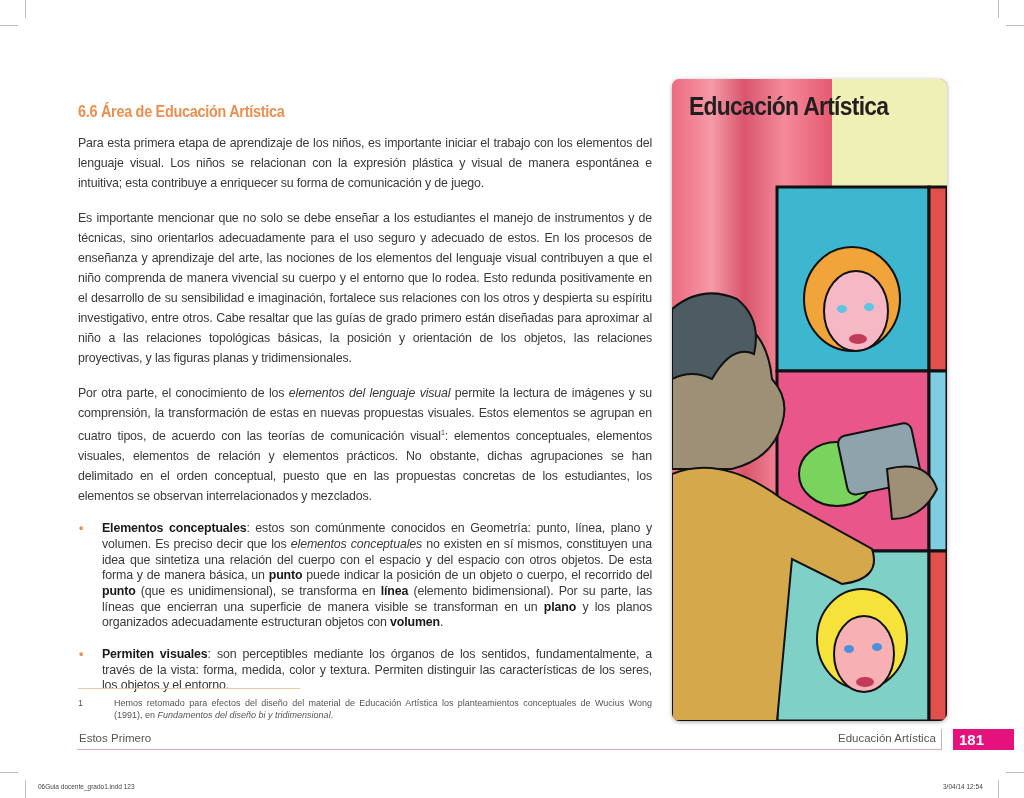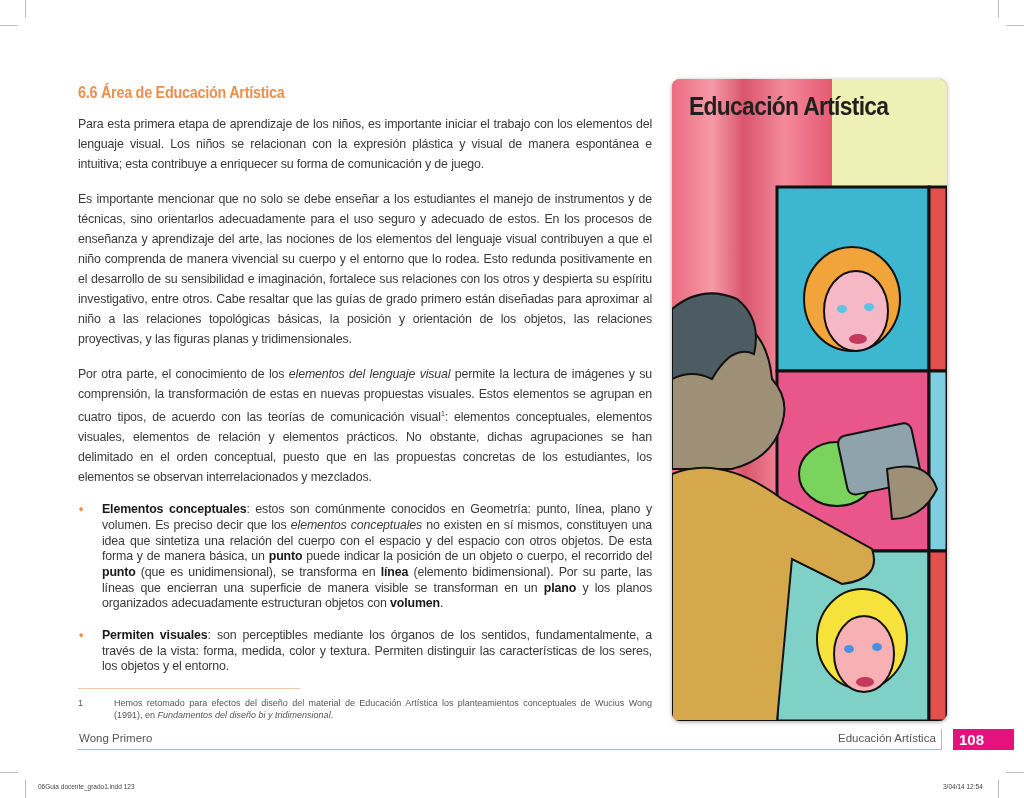--- a/index.html
+++ b/index.html
@@ -1,19 +1,19 @@
 <!DOCTYPE html>
 <html><head>
 <meta charset="utf-8">
 <style>
   html, body { margin:0; padding:0; }
   body { width:1024px; height:798px; background:#ffffff; position:relative; overflow:hidden;
          font-family:"Liberation Sans", sans-serif; color:#3a3a3a; }
   .crop { position:absolute; background:#bdbdbd; }
-  .content { position:absolute; left:78px; top:84px; width:574px; }
+  .content { position:absolute; left:78px; top:103px; width:574px; }
   .h1 { font-family:"Liberation Sans", sans-serif; font-weight:bold; color:#ec8f4e; font-size:16px;
         letter-spacing:-0.3px; margin:0 0 6px 0; transform:scaleX(0.9); transform-origin:left; white-space:nowrap; }
   .h2 { font-weight:bold; color:#2b2b2b; font-size:12.6px; margin:0 0 17px 0; letter-spacing:-0.1px; }
   p { margin:12px 0 15px 0; font-size:12.4px; line-height:20px; text-align:justify; letter-spacing:-0.15px; }
   ul { list-style:none; margin:0; padding:0; }
   li { position:relative; padding-left:24px; font-size:12.4px; line-height:15.7px; text-align:justify;
        margin-bottom:16px; letter-spacing:-0.15px; }
   .bullet { position:absolute; left:1px; top:0; color:#ec8f4e; font-weight:bold; }
   b { color:#1a1a1a; }
   .fn-rule { position:absolute; left:78px; top:688px; width:222px; height:1px; background:#f0c9a4; }
@@ -109,20 +109,20 @@
     <path d="M0 270 Q20 230 60 240 Q95 250 100 300 Q118 320 110 345 Q100 380 60 390 L0 390 Z" fill="#9d9076" stroke="#111" stroke-width="2"></path>
     <path d="M0 230 Q30 205 65 220 Q90 240 82 275 Q60 265 40 300 Q20 290 0 300 Z" fill="#4d5b62" stroke="#111" stroke-width="2"></path>
     <path d="M0 395 Q50 375 110 420 L200 470 Q210 500 170 505 L120 480 L105 642 L0 642 Z" fill="#d6a84c" stroke="#111" stroke-width="2"></path>
 
     <rect x="170" y="350" width="75" height="60" rx="8" fill="#8fa3ad" stroke="#111" stroke-width="2" transform="rotate(-12 207 380)"></rect>
     <path d="M215 390 Q255 380 265 410 Q250 440 220 440 Z" fill="#9d9076" stroke="#111" stroke-width="2"></path>
   </svg>
   <div class="illus-title">Educación Artística</div>
 </div>
 
-<div class="footer-left">Wong Primero</div>
+<div class="footer-left">Estos Primero</div>
 <div class="footer-line"></div>
 <div class="footer-right">Educación Artística</div>
 <div class="footer-divider"></div>
-<div class="page-num">108</div>
+<div class="page-num">181</div>
 
 <div class="slug-left">06Guia docente_grado1.indd   123</div>
 <div class="slug-right">3/04/14   12:54</div>
 
 </body></html>

